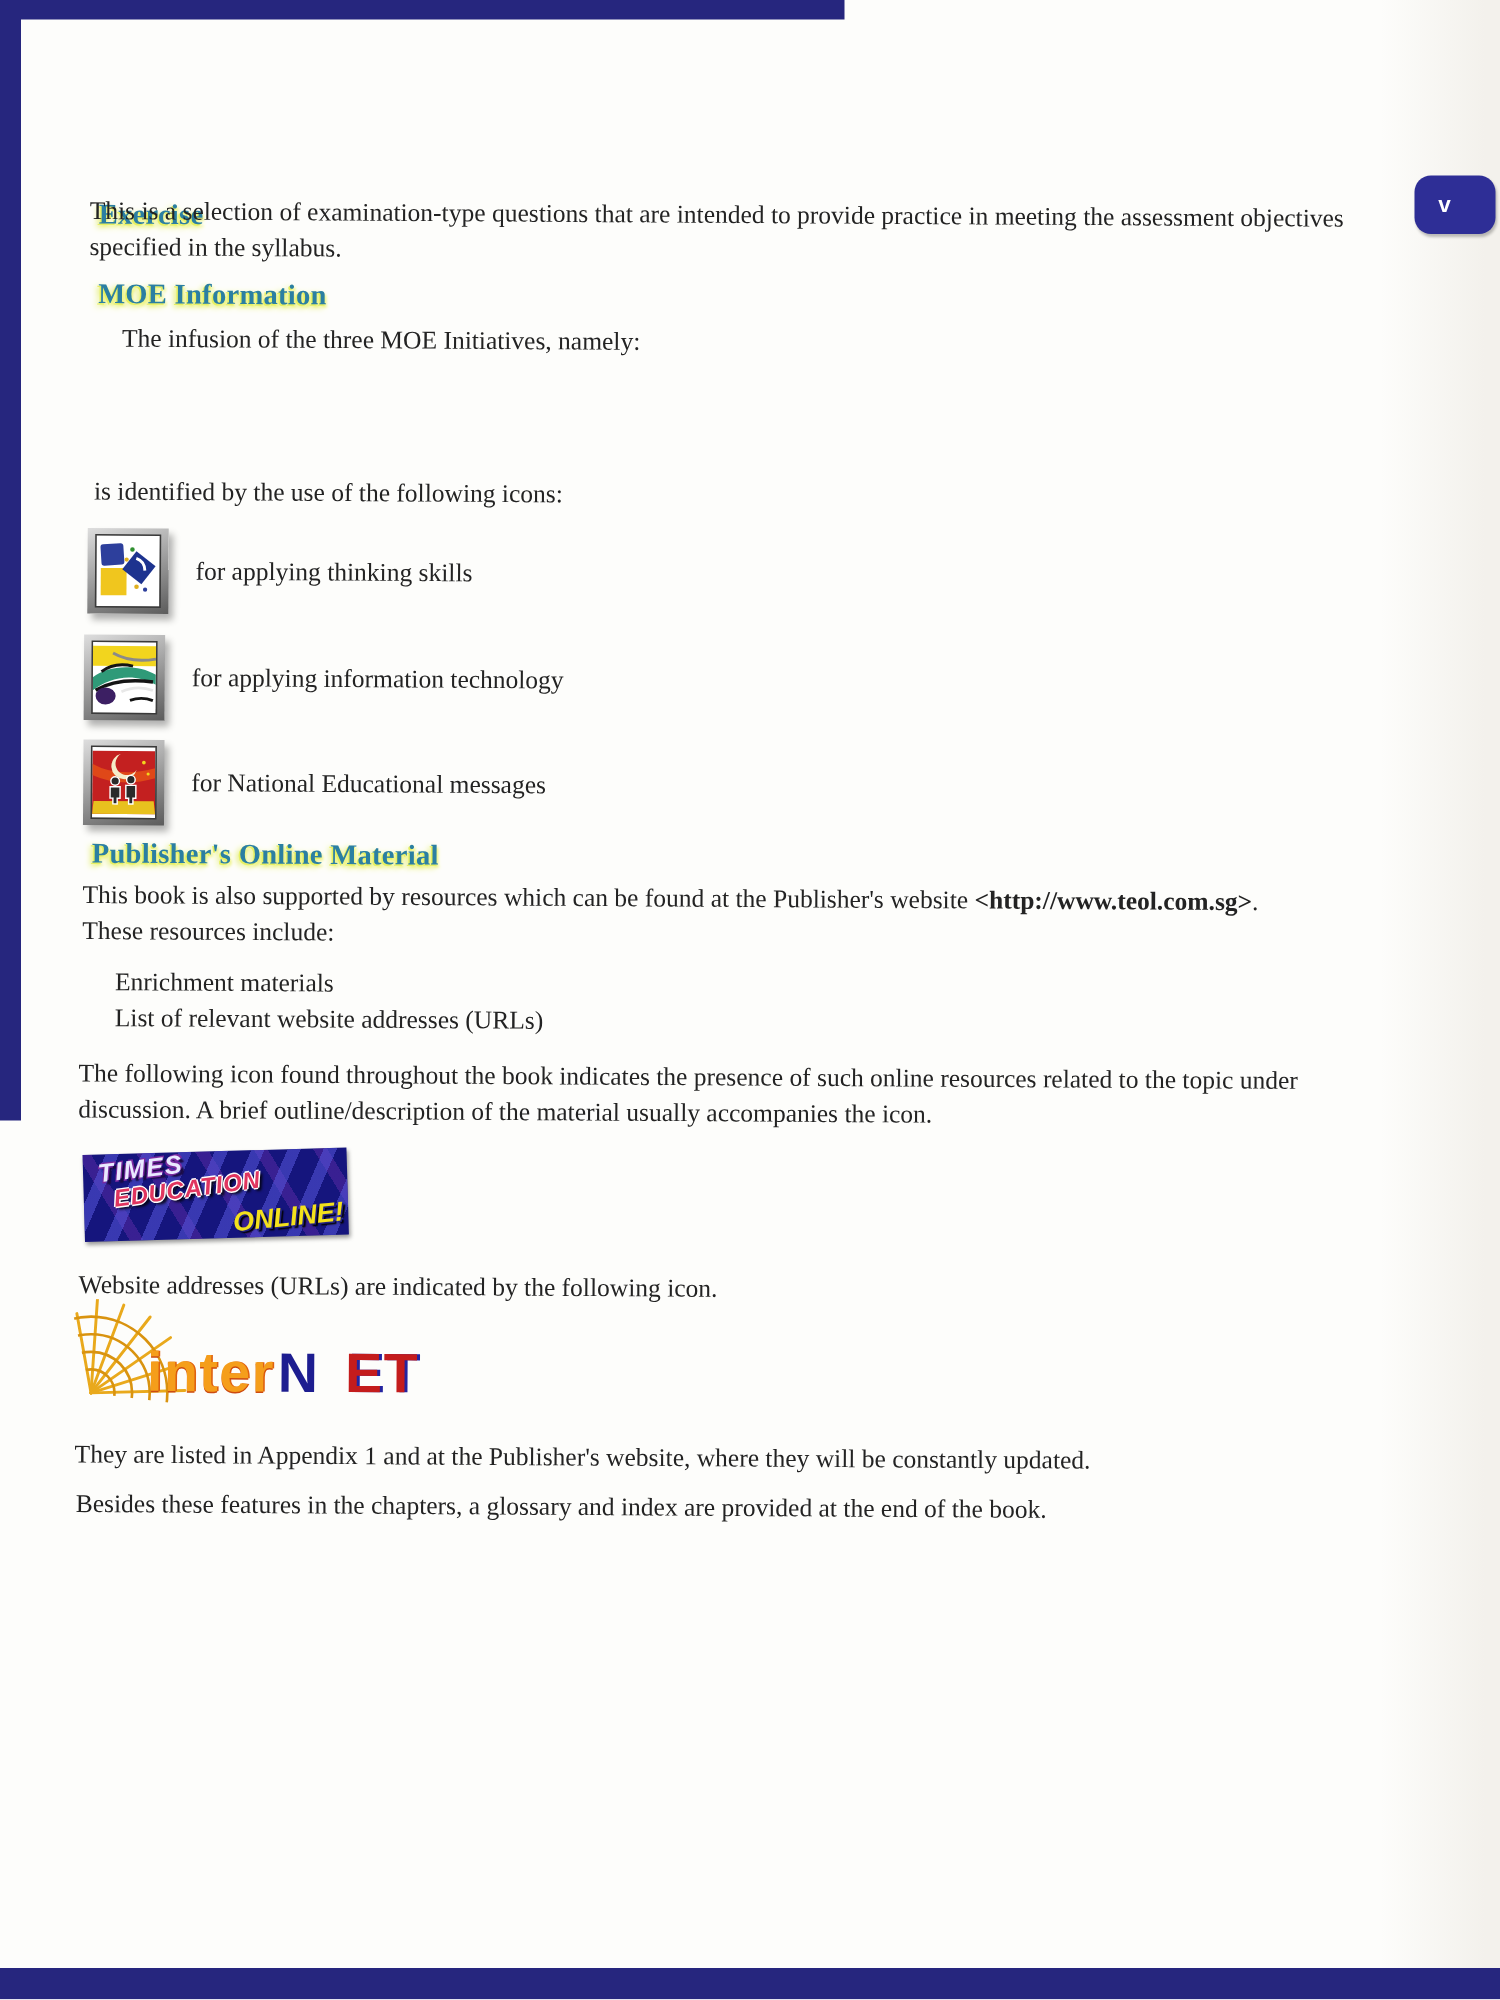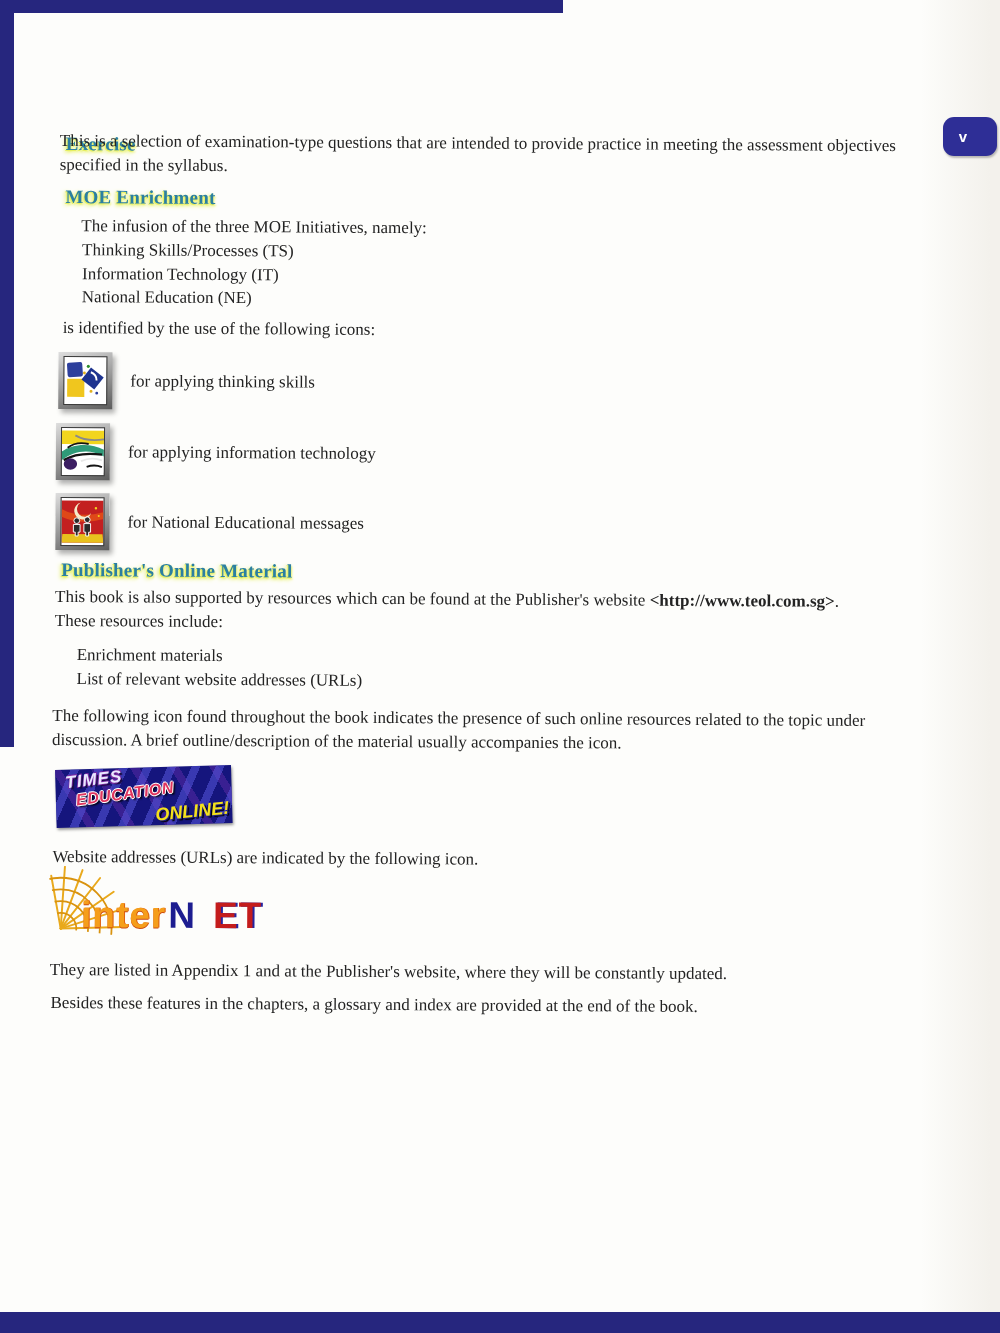--- a/index.html
+++ b/index.html
@@ -53,21 +53,21 @@
   .teo-edu { position:absolute; left:20px; top:17px; font-size:16px; letter-spacing:0.5px; color:#e0355f;
     transform:rotate(-6deg);
     text-shadow:-1px 0 #fff, 1px 0 #fff, 0 -1px #fff, 0 1px #fff, 2px 2px 2px #000; }
   .teo-online { position:absolute; right:3px; bottom:2px; font-size:18px; color:#f4e11c;
     transform:rotate(-4deg); text-shadow:1px 1px 0 #202080, 2px 2px 1px #000; }
   
   .internet-logo { position:absolute; width:280px; height:88px; }
   .web-svg { position:absolute; left:0; top:0; width:88px; height:88px; }
   .internet-text { position:absolute; left:34px; top:28px; white-space:nowrap;
     font-family:"Liberation Sans", sans-serif; font-weight:bold; font-size:37px; letter-spacing:1px; }
-  .inet-inter { color:#f59e1b; text-shadow:0 1px 0 #cc4a10, 1px 0 0 #e06010; }
+  .inet-inter { color:#f59e1b; text-shadow:0 1px 0 #cc4a10, 1px 0 0 #e06010;margin-left:17px; }
   .inet-n  { color:#1d1d90; margin-left:2px; }
   .inet-et { color:#c41c1c; text-shadow:2px 0 0 #2424a0; margin-left:17px; }
   b.url { font-weight:bold; }
 </style>
 </head>
 <body>
 
 <div class="page">
 
   <div class="bar-top"></div>
@@ -77,29 +77,24 @@
   <div class="page-tab">
     <span>v</span>
   </div>
 
   <div class="content">
 
     <div class="h2" style="left:66px; top:117px;margin-top:16px;">Exercise</div>
 
     <div class="para" style="left:60px; top:129px; width:862px;">This is a selection of examination-type questions that are intended to provide practice in meeting the assessment objectives specified in the syllabus.</div>
 
-    <div class="h2" style="left:66px; top:186px;">MOE Enrichment</div>
+    <div class="h2" style="left:66px; top:186px;">MOE Information</div>
 
     <div class="para" style="left:82px; top:214px; width:840px;">The infusion of the three MOE Initiatives, namely:</div>
 
-    <div class="lines" style="position:absolute; left:83px; top:238px;">
-      <div>Thinking Skills/Processes (TS)</div>
-      <div>Information Technology (IT)</div>
-      <div>National Education (NE)</div>
-    </div>
 
     <div class="para" style="left:64px; top:316px; width:840px;">is identified by the use of the following icons:</div>
 
     <div class="icon-row" style="left:60px; top:352px;">
       <div class="moe-icon">
         <svg viewBox="0 0 44 44">
           <rect x="3" y="3" width="16" height="15" rx="2" fill="#2d3f9c" transform="rotate(-4 11 10)"></rect>
           <rect x="3" y="20" width="18" height="19" fill="#f0c61e"></rect>
           <g transform="rotate(38 30 20)">
             <rect x="21" y="12" width="17" height="16" fill="#1d338f"></rect>

